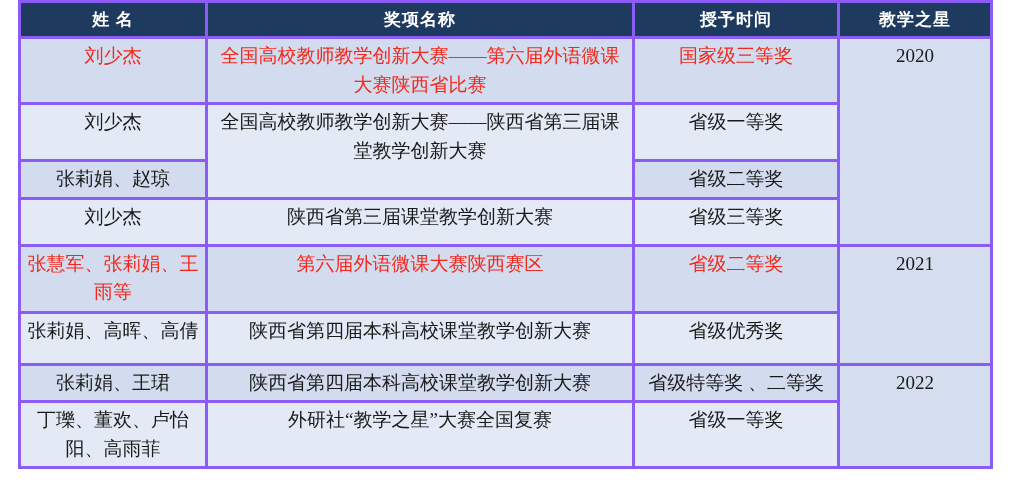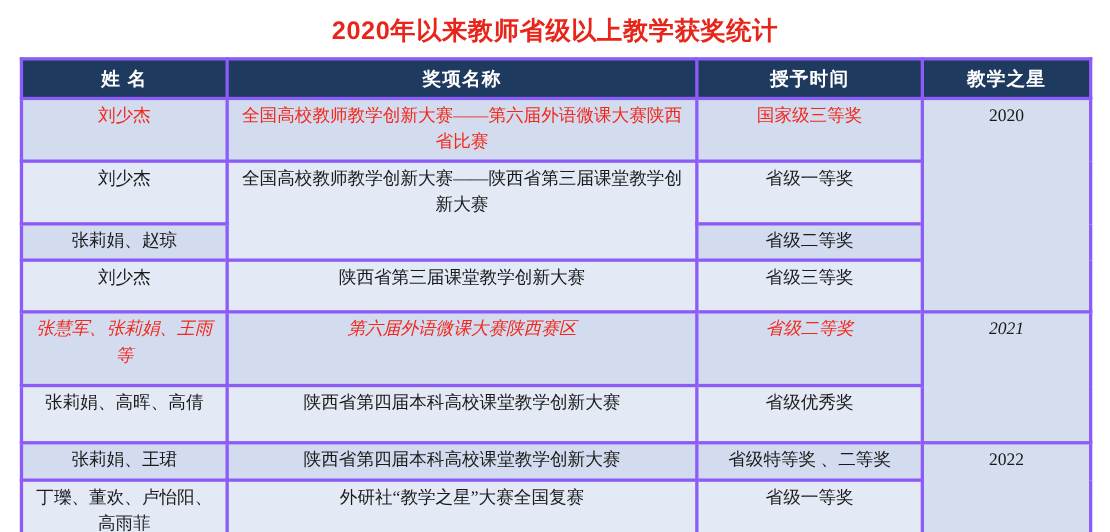--- a/index.html
+++ b/index.html
@@ -48,49 +48,48 @@
     color: #ffffff;
     font-family: "Liberation Sans", "DejaVu Sans", sans-serif;
     font-weight: bold;
     font-size: 17px;
     height: 36px;
     vertical-align: middle;
     letter-spacing: 1px;
   }
 
   tbody td {
-    font-size: 16px;
+    font-size: 19px;
     line-height: 1.5;
     color: #1a1a1a;
   }
   tr.dark  td { background: #d2dcee; }
   tr.light td { background: #e3eaf6; }
 
   td.red { color: #f2281c; }
 
   td.year {
     background: #d5deee !important;
     font-family: "Liberation Serif", "DejaVu Serif", serif;
   }
   td.award.merged { background: #e3eaf6 !important; }
 
   tbody tr:nth-child(1) { height: 54px; }
   tbody tr:nth-child(2) { height: 57px; }
   tbody tr:nth-child(3) { height: 33px; }
   tbody tr:nth-child(4) { height: 47px; }
-  tbody tr:nth-child(5) { height: 67px; font-style: italic; }
+  tbody tr:nth-child(5) { height: 67px; }
   tbody tr:nth-child(6) { height: 52px; }
   tbody tr:nth-child(7) { height: 34px; }
   tbody tr:nth-child(8) { height: 45px; }
 </style>
 </head>
 <body>
 
 <div class="page">
-  <h1 class="title">2020年以来教师省级以上教学获奖统计</h1>
 
   <table class="awards">
     <colgroup>
       <col class="c-name">
         <col class="c-award">
         <col class="c-level">
         <col class="c-year">
     </colgroup>
     <thead>
       <tr>

